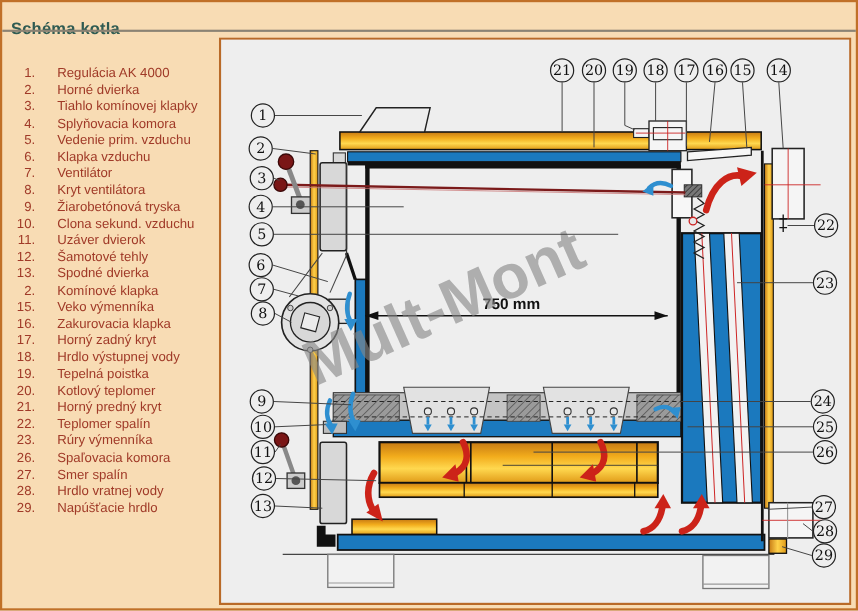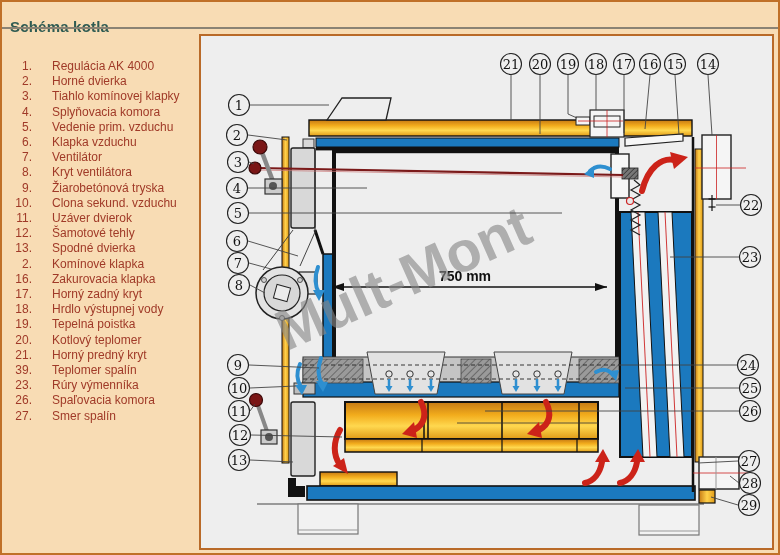--- a/index.html
+++ b/index.html
@@ -90,20 +90,24 @@
     </div>
     <div class="part-row">
       <span class="part-num">13.</span>
       <span class="part-label">Spodné dvierka</span>
     </div>
     <div class="part-row">
       <span class="part-num">2.</span>
       <span class="part-label">Komínové klapka</span>
     </div>
     <div class="part-row">
+      <span class="part-num">15.</span>
+      <span class="part-label">Veko výmenníka</span>
+    </div>
+    <div class="part-row">
       <span class="part-num">16.</span>
       <span class="part-label">Zakurovacia klapka</span>
     </div>
     <div class="part-row">
       <span class="part-num">17.</span>
       <span class="part-label">Horný zadný kryt</span>
     </div>
     <div class="part-row">
       <span class="part-num">18.</span>
       <span class="part-label">Hrdlo výstupnej vody</span>
@@ -114,34 +118,42 @@
     </div>
     <div class="part-row">
       <span class="part-num">20.</span>
       <span class="part-label">Kotlový teplomer</span>
     </div>
     <div class="part-row">
       <span class="part-num">21.</span>
       <span class="part-label">Horný predný kryt</span>
     </div>
     <div class="part-row">
-      <span class="part-num">39.</span>
+      <span class="part-num">22.</span>
       <span class="part-label">Teplomer spalín</span>
     </div>
     <div class="part-row">
       <span class="part-num">23.</span>
       <span class="part-label">Rúry výmenníka</span>
     </div>
     <div class="part-row">
       <span class="part-num">26.</span>
       <span class="part-label">Spaľovacia komora</span>
     </div>
     <div class="part-row">
       <span class="part-num">27.</span>
       <span class="part-label">Smer spalín</span>
+    </div>
+    <div class="part-row">
+      <span class="part-num">28.</span>
+      <span class="part-label">Hrdlo vratnej vody</span>
+    </div>
+    <div class="part-row">
+      <span class="part-num">29.</span>
+      <span class="part-label">Napúšťacie hrdlo</span>
     </div>
   </div>
 
 <div class="diagram-panel">
 <svg id="schema-svg" width="575" height="516" viewBox="0 0 575 516">
   <defs>
     <linearGradient id="gold" x1="0" y1="0" x2="0" y2="1">
       <stop offset="0" stop-color="#C67A14"></stop>
       <stop offset="0.35" stop-color="#F2AC1C"></stop>
       <stop offset="0.65" stop-color="#FFD84F"></stop>

